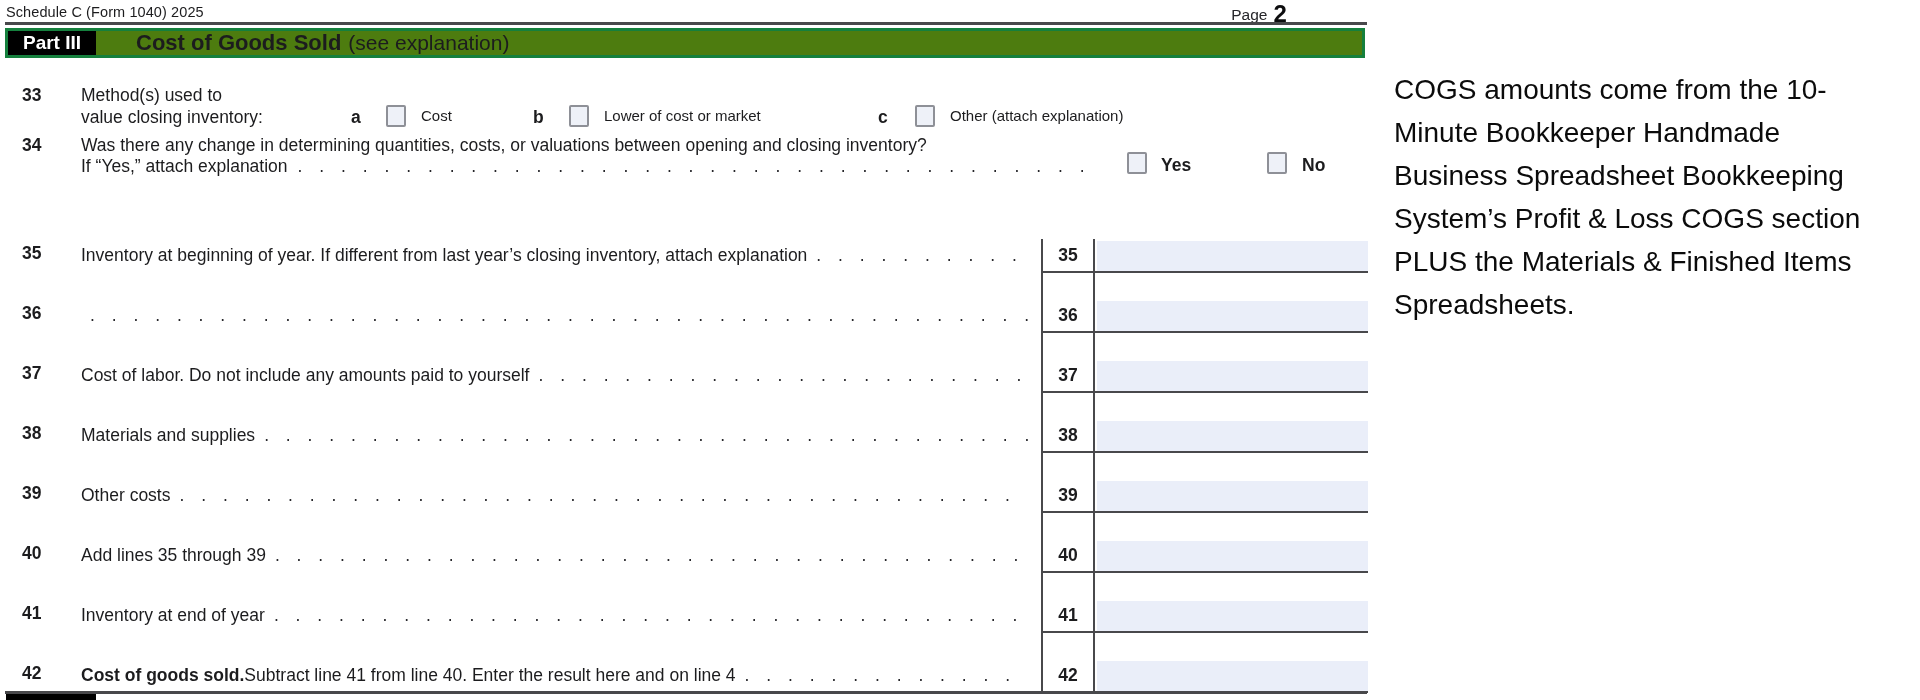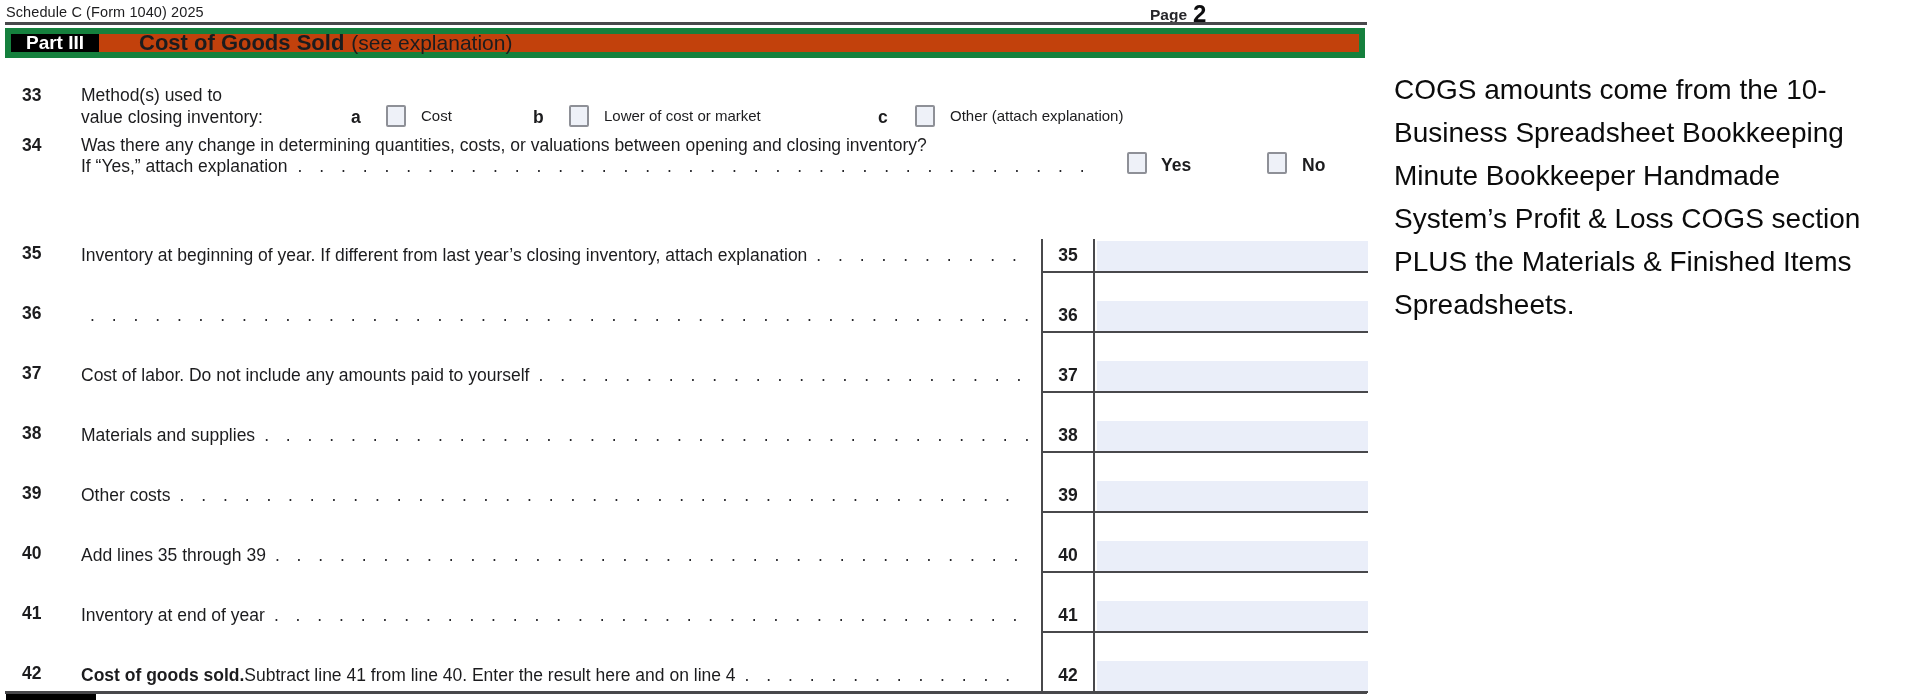--- a/index.html
+++ b/index.html
@@ -6,26 +6,26 @@
   body{
     width:1920px;height:700px;overflow:hidden;background:#ffffff;
     font-family:"Liberation Sans", sans-serif;
     color:var(--form-text,#1c1c1e);
     position:relative;
   }
   .abs{position:absolute;}
 
   
   #schedule-label{left:6px;top:4px;font-size:14.5px;letter-spacing:.1px;}
-  #page-box{left:1150px;top:0px;width:218px;text-align:left;font-size:15.5px;font-weight:bold;color:#26262a;}
+  #page-box{left:1150px;top:0px;width:218px;text-align:center;font-size:15.5px;font-weight:normal;color:#26262a;}
   #page-box b{font-size:24px;margin-left:6px;color:#0d0d0f;vertical-align:-2px;}
   #top-rule{left:5px;top:22px;width:1362px;height:3px;background:var(--line,#48484b);}
 
   
-  #part-bar{left:5px;top:28px;width:1360px;height:30px;border:6px solid #15803d;box-sizing:border-box;background:#c2410c;}
+  #part-bar{left:5px;top:28px;width:1360px;height:30px;border:3px solid #15803d;box-sizing:border-box;background:#4d7c0f;}
   #part-badge{left:0;top:0;bottom:0;width:88px;background:var(--badge-bg,#000);color:var(--badge-text,#fff);
     display:flex;align-items:center;justify-content:center;font-weight:bold;font-size:19px;}
   #part-title{left:128px;top:0;bottom:0;display:flex;align-items:center;font-size:22px;white-space:nowrap;}
   #part-title .t{font-weight:bold;}
   #part-title .n{font-weight:normal;font-size:21px;margin-left:7px;}
 
   
   .ftext{font-size:17.5px;}
   .fnum{font-weight:bold;font-size:17.5px;}
   .cb{width:20px;height:22px;background:#eef1f8;border:2px solid #8e9097;border-radius:2px;box-sizing:border-box;display:inline-block;}
@@ -209,18 +209,18 @@
     <span class="rbot"></span>
   </div>
 
 </div>
 
 <div class="abs" id="bottom-rule"></div>
 <div class="abs" id="next-part-stub"></div>
 
 <div class="abs" id="annotation">
   <div>COGS amounts come from the 10-</div>
+  <div>Minute Bookkeeper Handmade</div>
   <div>Business Spreadsheet Bookkeeping</div>
-  <div>Minute Bookkeeper Handmade</div>
   <div>System’s Profit &amp; Loss COGS section</div>
   <div>PLUS the Materials &amp; Finished Items</div>
   <div>Spreadsheets.</div>
 </div>
 
 </body></html>

